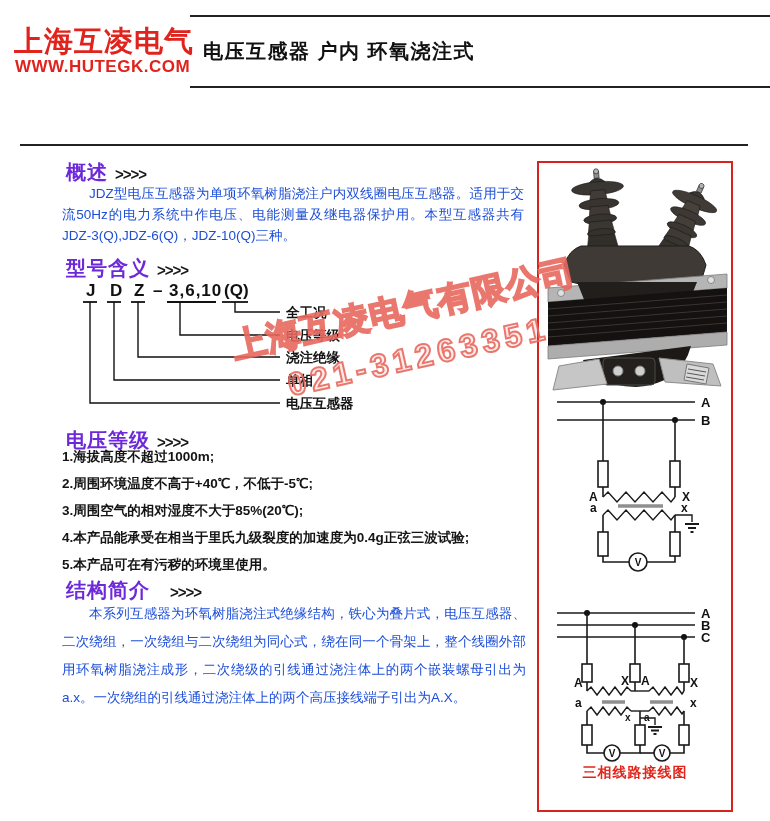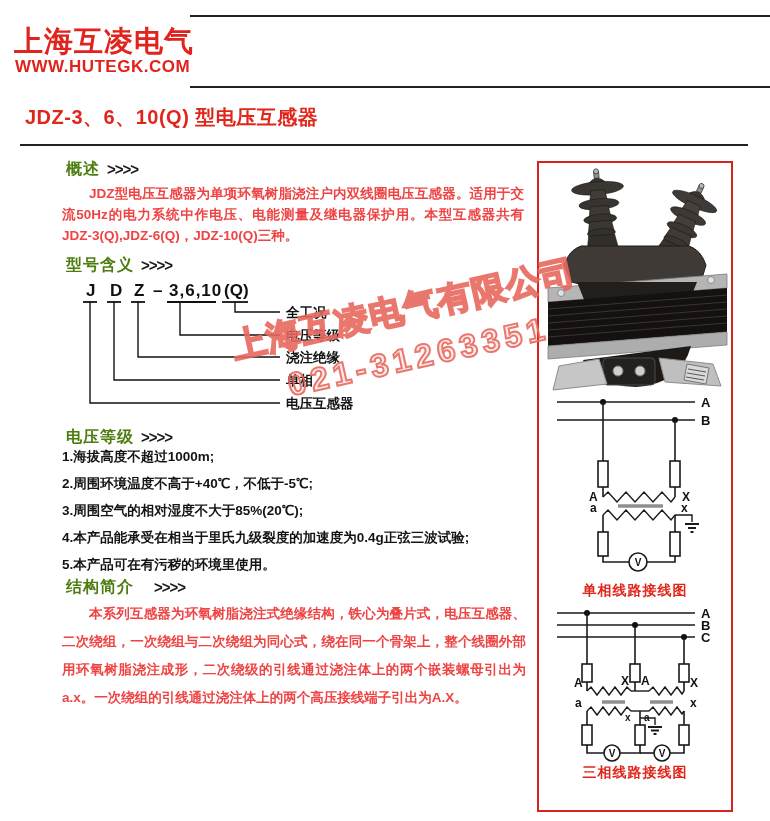--- a/index.html
+++ b/index.html
@@ -25,29 +25,29 @@
     font-size:20px; font-weight:700; letter-spacing:1.5px; color:#111;
   }
   .subtitle {
     position:absolute; left:25px; top:104px;
     font-size:20px; font-weight:700; letter-spacing:.5px; color:#e1251b;
   }
   .main-rule { position:absolute; left:20px; top:144px; width:728px; height:2px; background:#222; }
 
   
   .sec-h { position:absolute; display:flex; align-items:baseline; gap:7px; }
-  .sec-h .h-red    { font-size:16px; font-weight:700; color:#4d7c0f; letter-spacing:1px; }
+  .sec-h .h-red    { font-size:20px; font-weight:700; color:#6d28d9; letter-spacing:1px; }
   .sec-h .h-arrows { font-size:15px; font-weight:700; color:#1a1a1a; letter-spacing:-1px; transform:scaleY(1.15); }
   .h-overview  { left:66px; top:159px; }
   .h-model     { left:66px; top:255px; }
   .h-cond      { left:66px; top:427px; }
   .h-struct    { left:66px; top:577px;gap:20px; }
 
   .body-par {
-    position:absolute; font-size:13.5px; font-weight:700; color:#ef4444;
+    position:absolute; font-size:13.5px; font-weight:400; color:#1d4ed8;
     text-align:justify; text-indent:2em;
   }
   .overview-body { left:62px; top:183px; width:462px; line-height:21px; }
   .struct-body   { left:62px; top:600px; width:464px; line-height:28px; }
 
   .cond-list { position:absolute; left:62px; top:450px; width:470px; }
   .cond-item { font-size:13.5px; font-weight:600; color:#141414; line-height:14px; margin-bottom:13px; }
 
   .model-svg { position:absolute; left:76px; top:280px; }
 
@@ -92,22 +92,22 @@
   .mlabel { font-size:10px; font-weight:700; fill:#111; }
 </style>
 </head>
 <body>
 
 <div id="page">
 
   <div class="logo-text">上海互凌电气</div>
   <div class="logo-url">WWW.HUTEGK.COM</div>
   <div class="rule-top"></div>
+  <div class="page-title">电压互感器 户内 环氧浇注式</div>
   <div class="rule-bottom"></div>
-  <div class="subtitle">JDZ-3、6、10(Q) 型电压互感器</div>
   <div class="main-rule"></div>
 
   <div class="sec-h h-overview">
     <span class="h-red">概述</span>
     <span class="h-arrows">&gt;&gt;&gt;&gt;</span>
   </div>
   <p class="body-par overview-body">JDZ型电压互感器为单项环氧树脂浇注户内双线圈电压互感器。适用于交流50Hz的电力系统中作电压、电能测量及继电器保护用。本型互感器共有JDZ-3(Q),JDZ-6(Q)，JDZ-10(Q)三种。</p>
 
   <div class="sec-h h-model">
     <span class="h-red">型号含义</span>
@@ -269,21 +269,20 @@
       <line class="wire" x1="130" y1="120" x2="130" y2="137"></line>
       <rect class="fuse" x="53" y="137" width="10" height="24"></rect>
       <rect class="fuse" x="125" y="137" width="10" height="24"></rect>
       <polyline class="wire" points="58,161 58,167 84,167"></polyline>
       <polyline class="wire" points="130,161 130,167 102,167"></polyline>
       <g>
         <circle cx="93" cy="167" r="9" fill="#fff" stroke="#1a1a1a" stroke-width="1.6"></circle>
         <text class="mlabel" x="93" y="171" text-anchor="middle">V</text>
       </g>
     </svg>
-    <div class="diag-caption cap-1">单相线路接线图</div>
 
     <svg class="three-svg" width="180" height="158" viewBox="0 0 180 158">
       <line class="wire" x1="12" y1="7" x2="150" y2="7"></line>
       <line class="wire" x1="12" y1="19" x2="150" y2="19"></line>
       <line class="wire" x1="12" y1="31" x2="150" y2="31"></line>
       <text class="dlabel" x="156" y="12">A</text>
       <text class="dlabel" x="156" y="24">B</text>
       <text class="dlabel" x="156" y="36">C</text>
       <circle class="dot" cx="42" cy="7" r="3"></circle>
       <circle class="dot" cx="90" cy="19" r="3"></circle>

